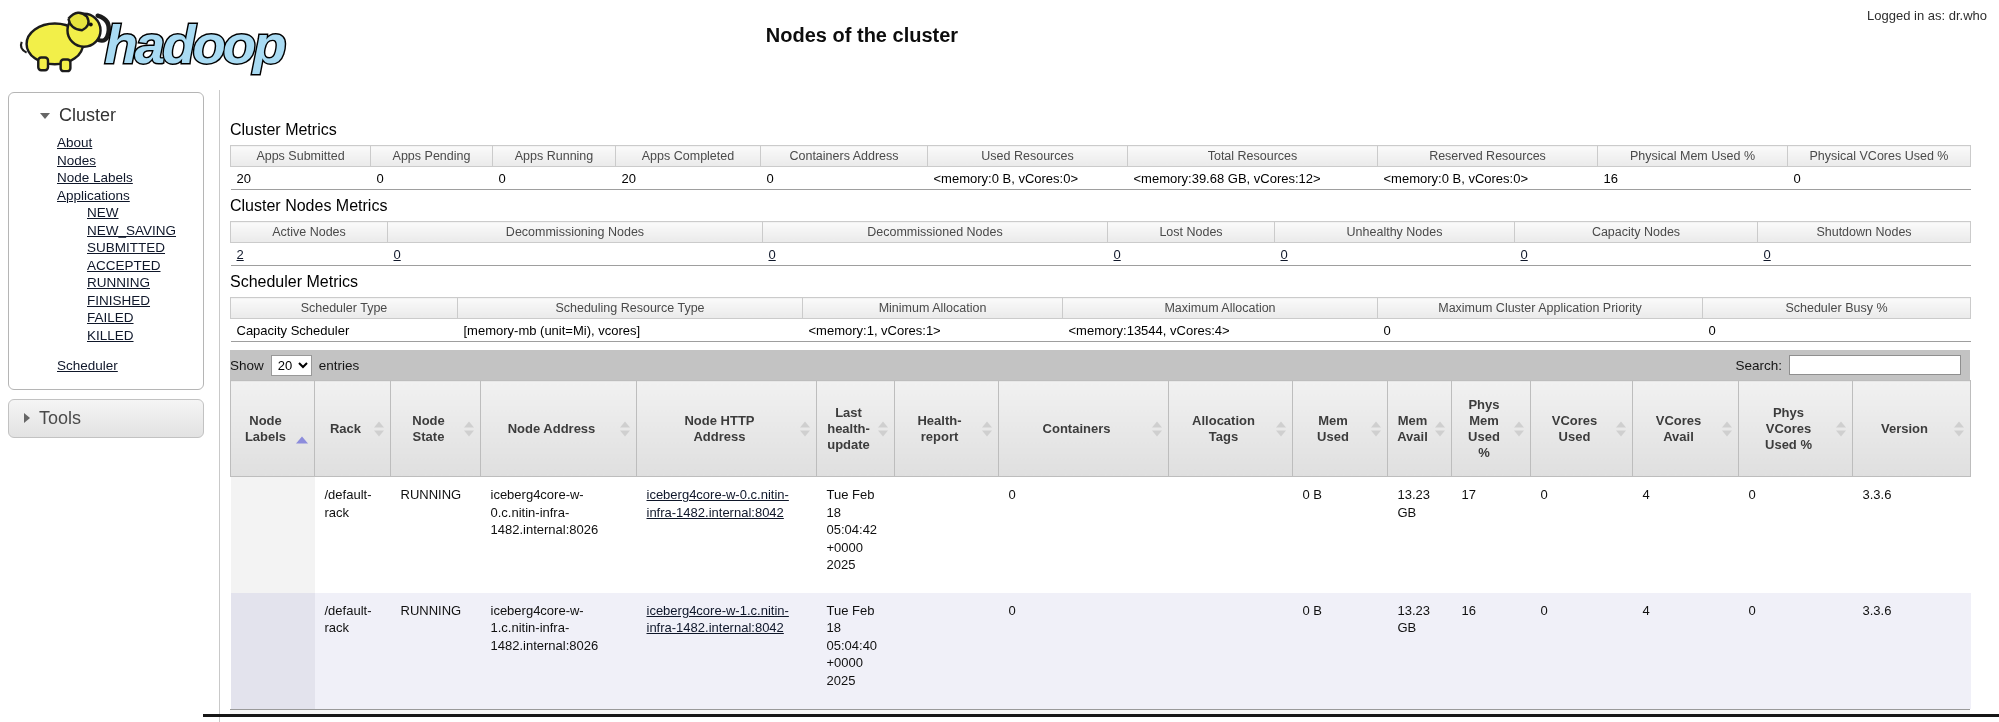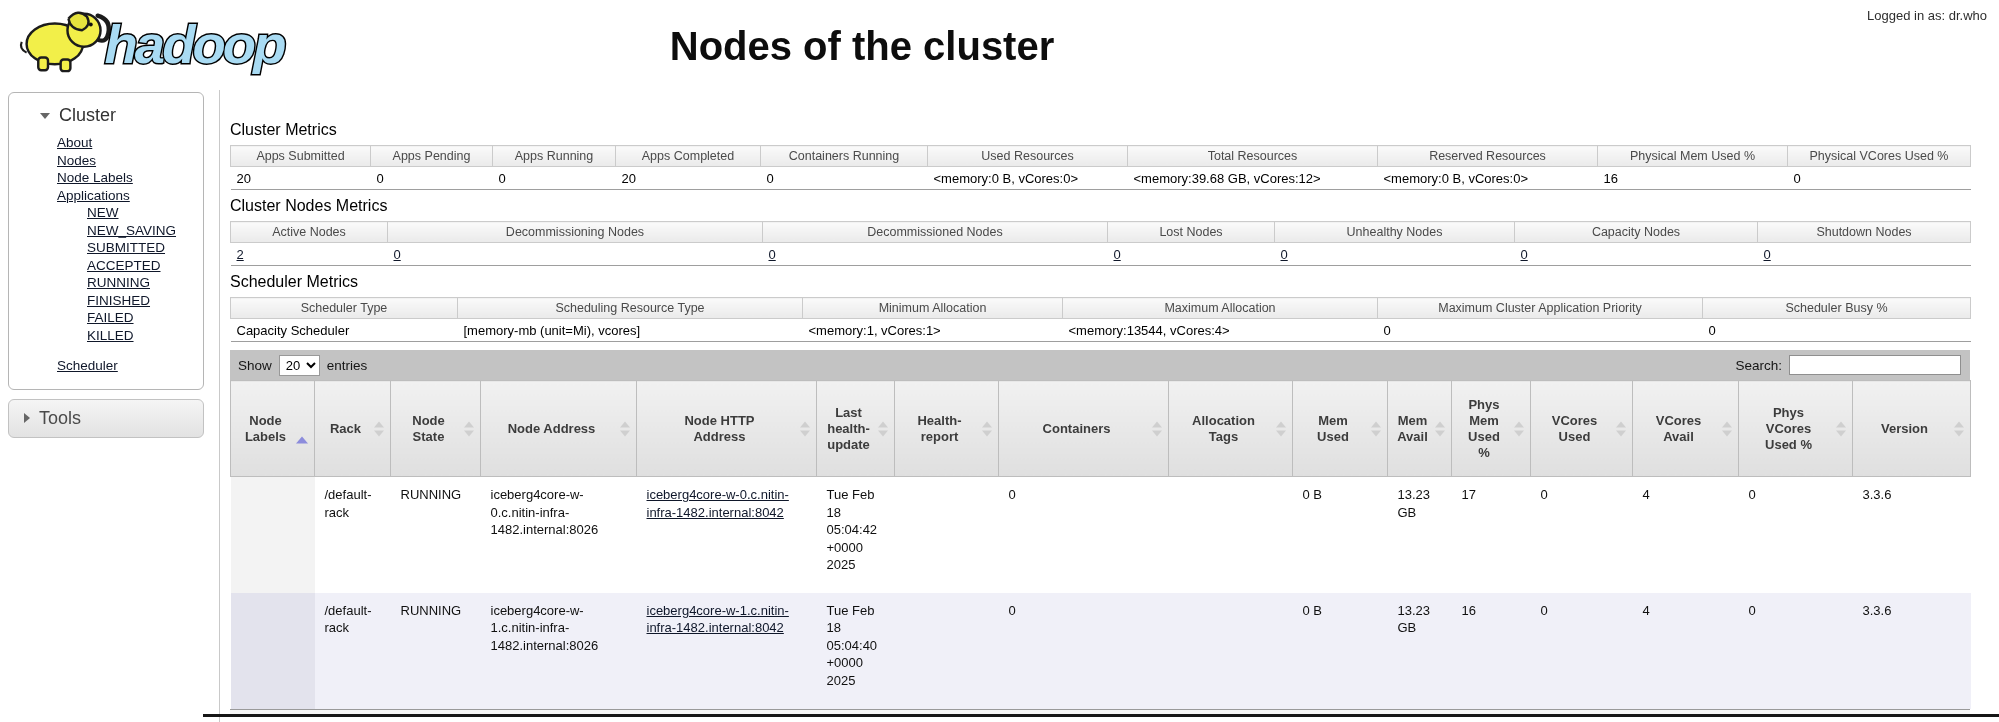--- a/index.html
+++ b/index.html
@@ -4,21 +4,21 @@
 <style>
   * { box-sizing: border-box; margin: 0; padding: 0; }
   html,body { background:#fff; }
   body { font-family: "Liberation Sans", sans-serif; color:#111; }
   .page { position:relative; width:1999px; height:722px; overflow:hidden; background:#fff; }
 
   
   .hdr { position:relative; height:108px; }
   .logo { position:absolute; left:6px; top:4px; height:72px; }
   .page-title { position:absolute; left:862px; top:24px; transform:translateX(-50%);
-                font-size:40px; font-weight:bold; color:#0d0d0d; white-space:nowrap; }
+                font-size:20px; font-weight:bold; color:#0d0d0d; white-space:nowrap; }
   .login { position:absolute; right:12px; top:8px; font-size:13px; color:#2e2e2e; }
 
   
   .divider-v { position:absolute; left:219px; top:90px; bottom:0; width:1px; background:#c9c9c9; }
   aside { position:absolute; left:8px; top:92px; width:196px; font-size:13.5px; }
   .cluster-panel { border:1px solid #b5b5b5; border-radius:6px; background:#fff; padding:6px 16px 14px; }
   .panel-header { display:flex; align-items:center; gap:9px; padding:6px 8px 7px 15px;
                   font-size:18px; color:#333; }
   .tri-down { width:0; height:0; border-left:5px solid transparent; border-right:5px solid transparent; border-top:6px solid #666; }
   .tri-right { width:0; height:0; border-top:5px solid transparent; border-bottom:5px solid transparent; border-left:6px solid #666; }
@@ -40,21 +40,21 @@
   table { border-collapse:collapse; table-layout:fixed; }
   .metrics { width:1740px; }
   .metrics th { height:21px; font-size:12.5px; font-weight:400; color:#4a4a4a; text-align:center;
                 background:linear-gradient(#fafafa,#eaeaea);
                 border:1px solid #cbcbcb; padding:2px 0; white-space:nowrap; overflow:hidden; }
   .metrics td { height:23px; font-size:13px; color:#000; text-align:left; padding:2px 6px;
                 border-bottom:1px solid #9e9e9e; background:#fff; white-space:nowrap; }
 
   
   .toolbar { margin-top:8px; width:1740px; height:30px; background:#c3c3c3;
-             display:flex; align-items:center; justify-content:space-between; padding:0 9px 0 8px;
+             display:flex; align-items:center; justify-content:space-between; padding:0 9px 0 0;
              font-size:13.5px; color:#151515; }
   .toolbar .grp { display:flex; align-items:center; gap:7px; }
   .toolbar select { font-size:13px; height:21px; border:1px solid #999; background:#fff; padding:0 2px; }
   .search-input { width:172px; height:20px; border:1px solid #8f8f8f; background:#fff; font-size:13px; padding:0 4px; }
 
   
   .nodes { width:1740px; }
   .nodes th { position:relative; height:96px; vertical-align:middle; text-align:center;
               font-size:13px; font-weight:bold; color:#3c3c3c;
               background:linear-gradient(#f1f1f1,#dfdfdf);
@@ -151,21 +151,21 @@
           <col style="width:220px">
           <col style="width:190px">
           <col style="width:183px">
       </colgroup>
       <thead>
           <tr>
         <th>Apps Submitted</th>
         <th>Apps Pending</th>
         <th>Apps Running</th>
         <th>Apps Completed</th>
-        <th>Containers Running</th>
+        <th>Containers Address</th>
         <th>Used Resources</th>
         <th>Total Resources</th>
         <th>Reserved Resources</th>
         <th>Physical Mem Used %</th>
         <th>Physical VCores Used %</th>
       </tr>
         </thead>
       <tbody>
           <tr>
         <td>20</td>

